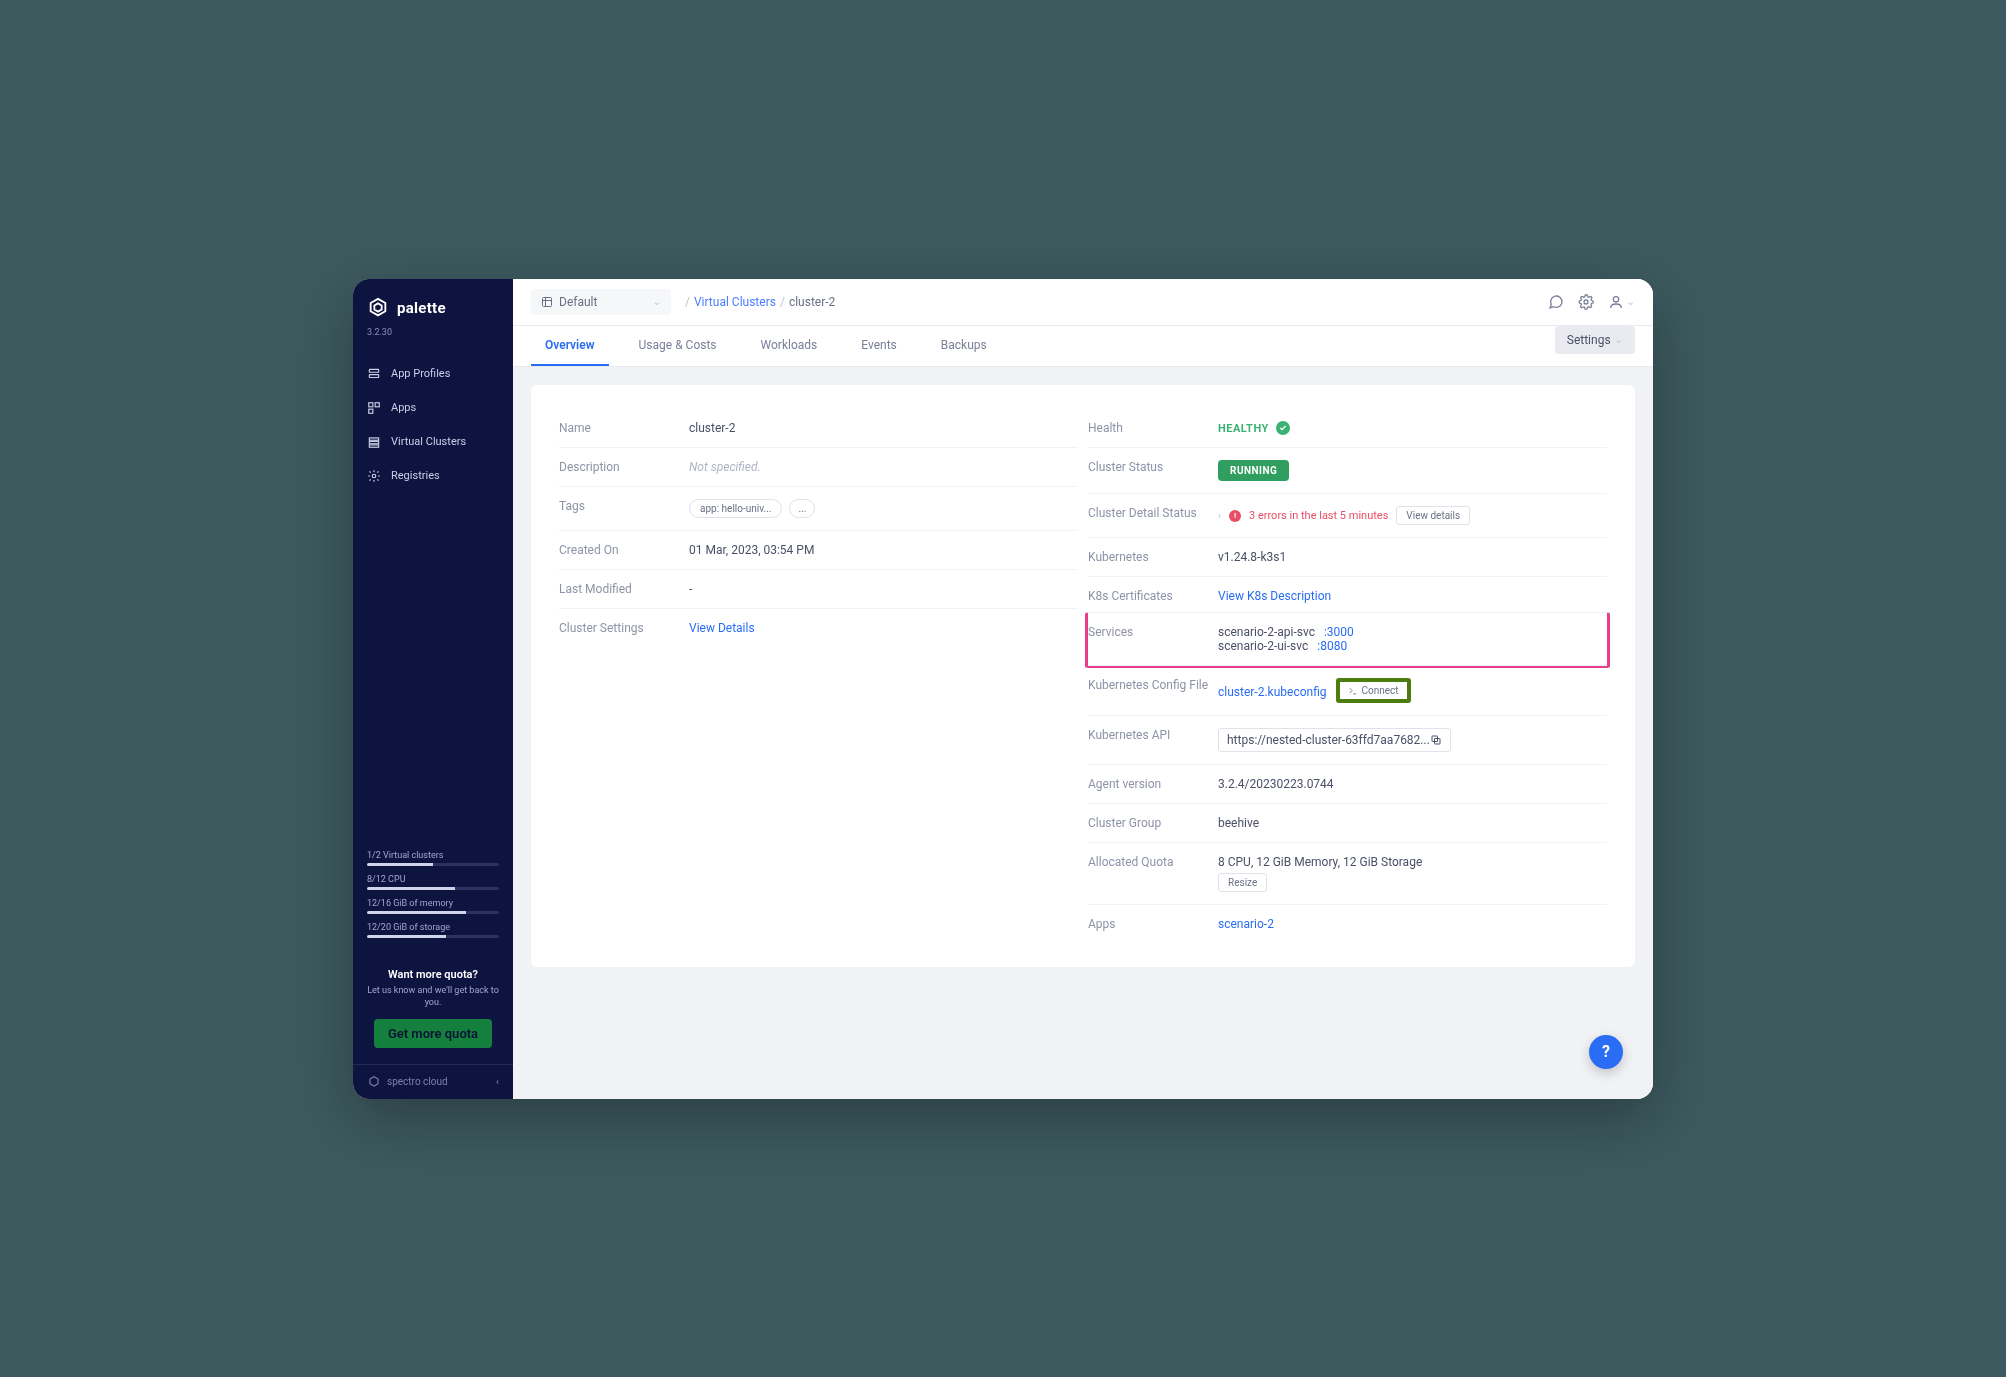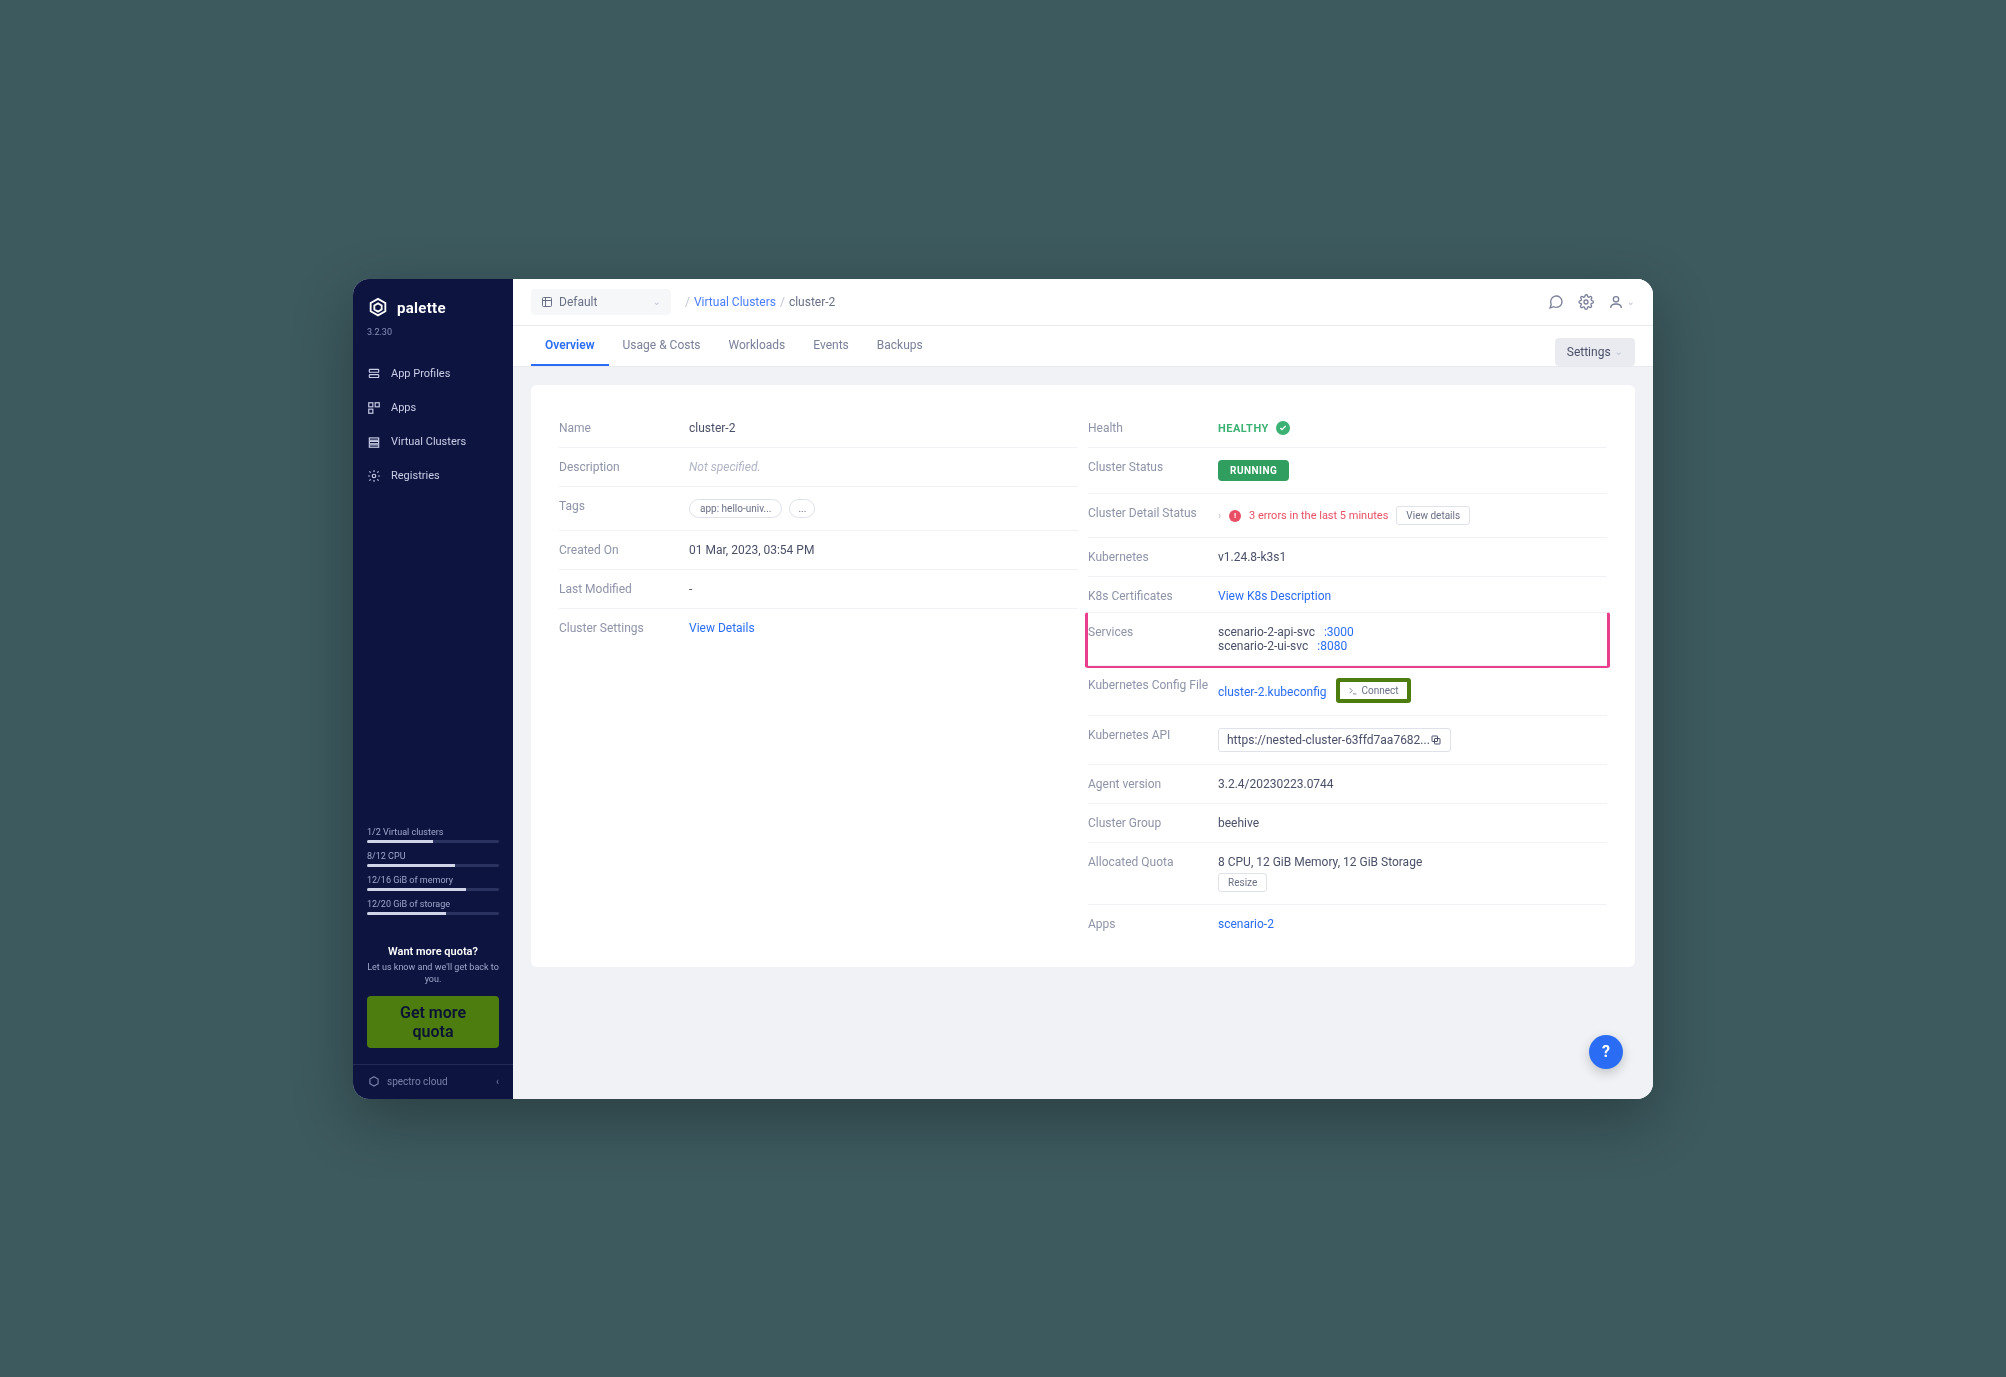--- a/index.html
+++ b/index.html
@@ -14,33 +14,33 @@
 .nav-item svg { width: 14px; height: 14px; flex: none; }
 .sidebar-footer { margin-top: auto; }
 .usage { padding: 0 14px 12px; }
 .usage-row { margin-bottom: 8px; }
 .usage-label { font-size: 9px; color: #a0a8cc; margin-bottom: 3px; }
 .usage-bar { height: 3px; background: #2a3260; border-radius: 2px; overflow: hidden; }
 .usage-fill { height: 100%; background: #d0d4e8; }
 .quota-box { text-align: center; padding: 10px 14px 16px; }
 .quota-title { font-weight: 600; font-size: 11px; margin-bottom: 4px; }
 .quota-sub { font-size: 9px; color: #a0a8cc; line-height: 1.3; margin-bottom: 10px; }
-.quota-btn { background: #4d7c0f; color: #0a1235; border: none; padding: 7px 14px; border-radius: 4px; font-size: 16px; font-weight: 600; cursor: pointer; }
+.quota-btn { background: #15803d; color: #0a1235; border: none; padding: 7px 14px; border-radius: 4px; font-size: 13px; font-weight: 600; cursor: pointer; }
 .brand-row { border-top: 1px solid #232b55; padding: 10px 14px; display: flex; align-items: center; justify-content: space-between; color: #7a82a8; font-size: 10px; }
 .brand-left { display: flex; align-items: center; gap: 6px; }
 .main { flex: 1; display: flex; flex-direction: column; background: #f0f2f5; }
 .topbar { background: #fff; display: flex; align-items: center; padding: 10px 18px; gap: 14px; border-bottom: 1px solid #e8eaef; }
 .proj-select { display: flex; align-items: center; gap: 8px; background: #f6f7f9; border-radius: 4px; padding: 6px 10px; font-size: 12px; color: #6a7085; cursor: pointer; min-width: 140px; justify-content: space-between; }
 .crumbs { font-size: 12px; color: #9aa0b4; display: flex; align-items: center; gap: 4px; }
 .crumbs a { color: #4a7dff; text-decoration: none; }
 .crumbs .sep { color: #c0c4d4; }
 .crumbs .current { color: #6a7085; }
 .top-actions { margin-left: auto; display: flex; align-items: center; gap: 14px; color: #7a8099; }
 .top-actions svg { width: 16px; height: 16px; cursor: pointer; }
-.tabs-row { background: #fff; display: flex; align-items: flex-end; padding: 0 18px; border-bottom: 1px solid #e8eaef; }
+.tabs-row { background: #fff; display: flex; align-items: flex-start; padding: 0 18px; border-bottom: 1px solid #e8eaef; gap: 16px; }
 .tab { padding: 12px 14px; font-size: 12px; color: #7a8099; cursor: pointer; border-bottom: 2px solid transparent; }
 .tab.active { color: #2a6df4; border-bottom-color: #2a6df4; font-weight: 600; }
 .settings-btn { margin-left: auto; background: #e9ebf0; border: none; padding: 7px 12px; border-radius: 4px; font-size: 12px; color: #4a5068; cursor: pointer; display: flex; align-items: center; gap: 4px; }
 .content { padding: 18px; overflow: auto; flex: 1; }
 .card { background: #fff; border-radius: 6px; padding: 24px 28px; }
 .cols { display: flex; gap: 10px; }
 .col { flex: 1; min-width: 0; }
 .row { display: flex; align-items: flex-start; padding: 12px 0; font-size: 12px; }
 .row + .row { border-top: 1px solid #f0f2f6; }
 .row-label { width: 130px; color: #8e94a8; flex: none; }

